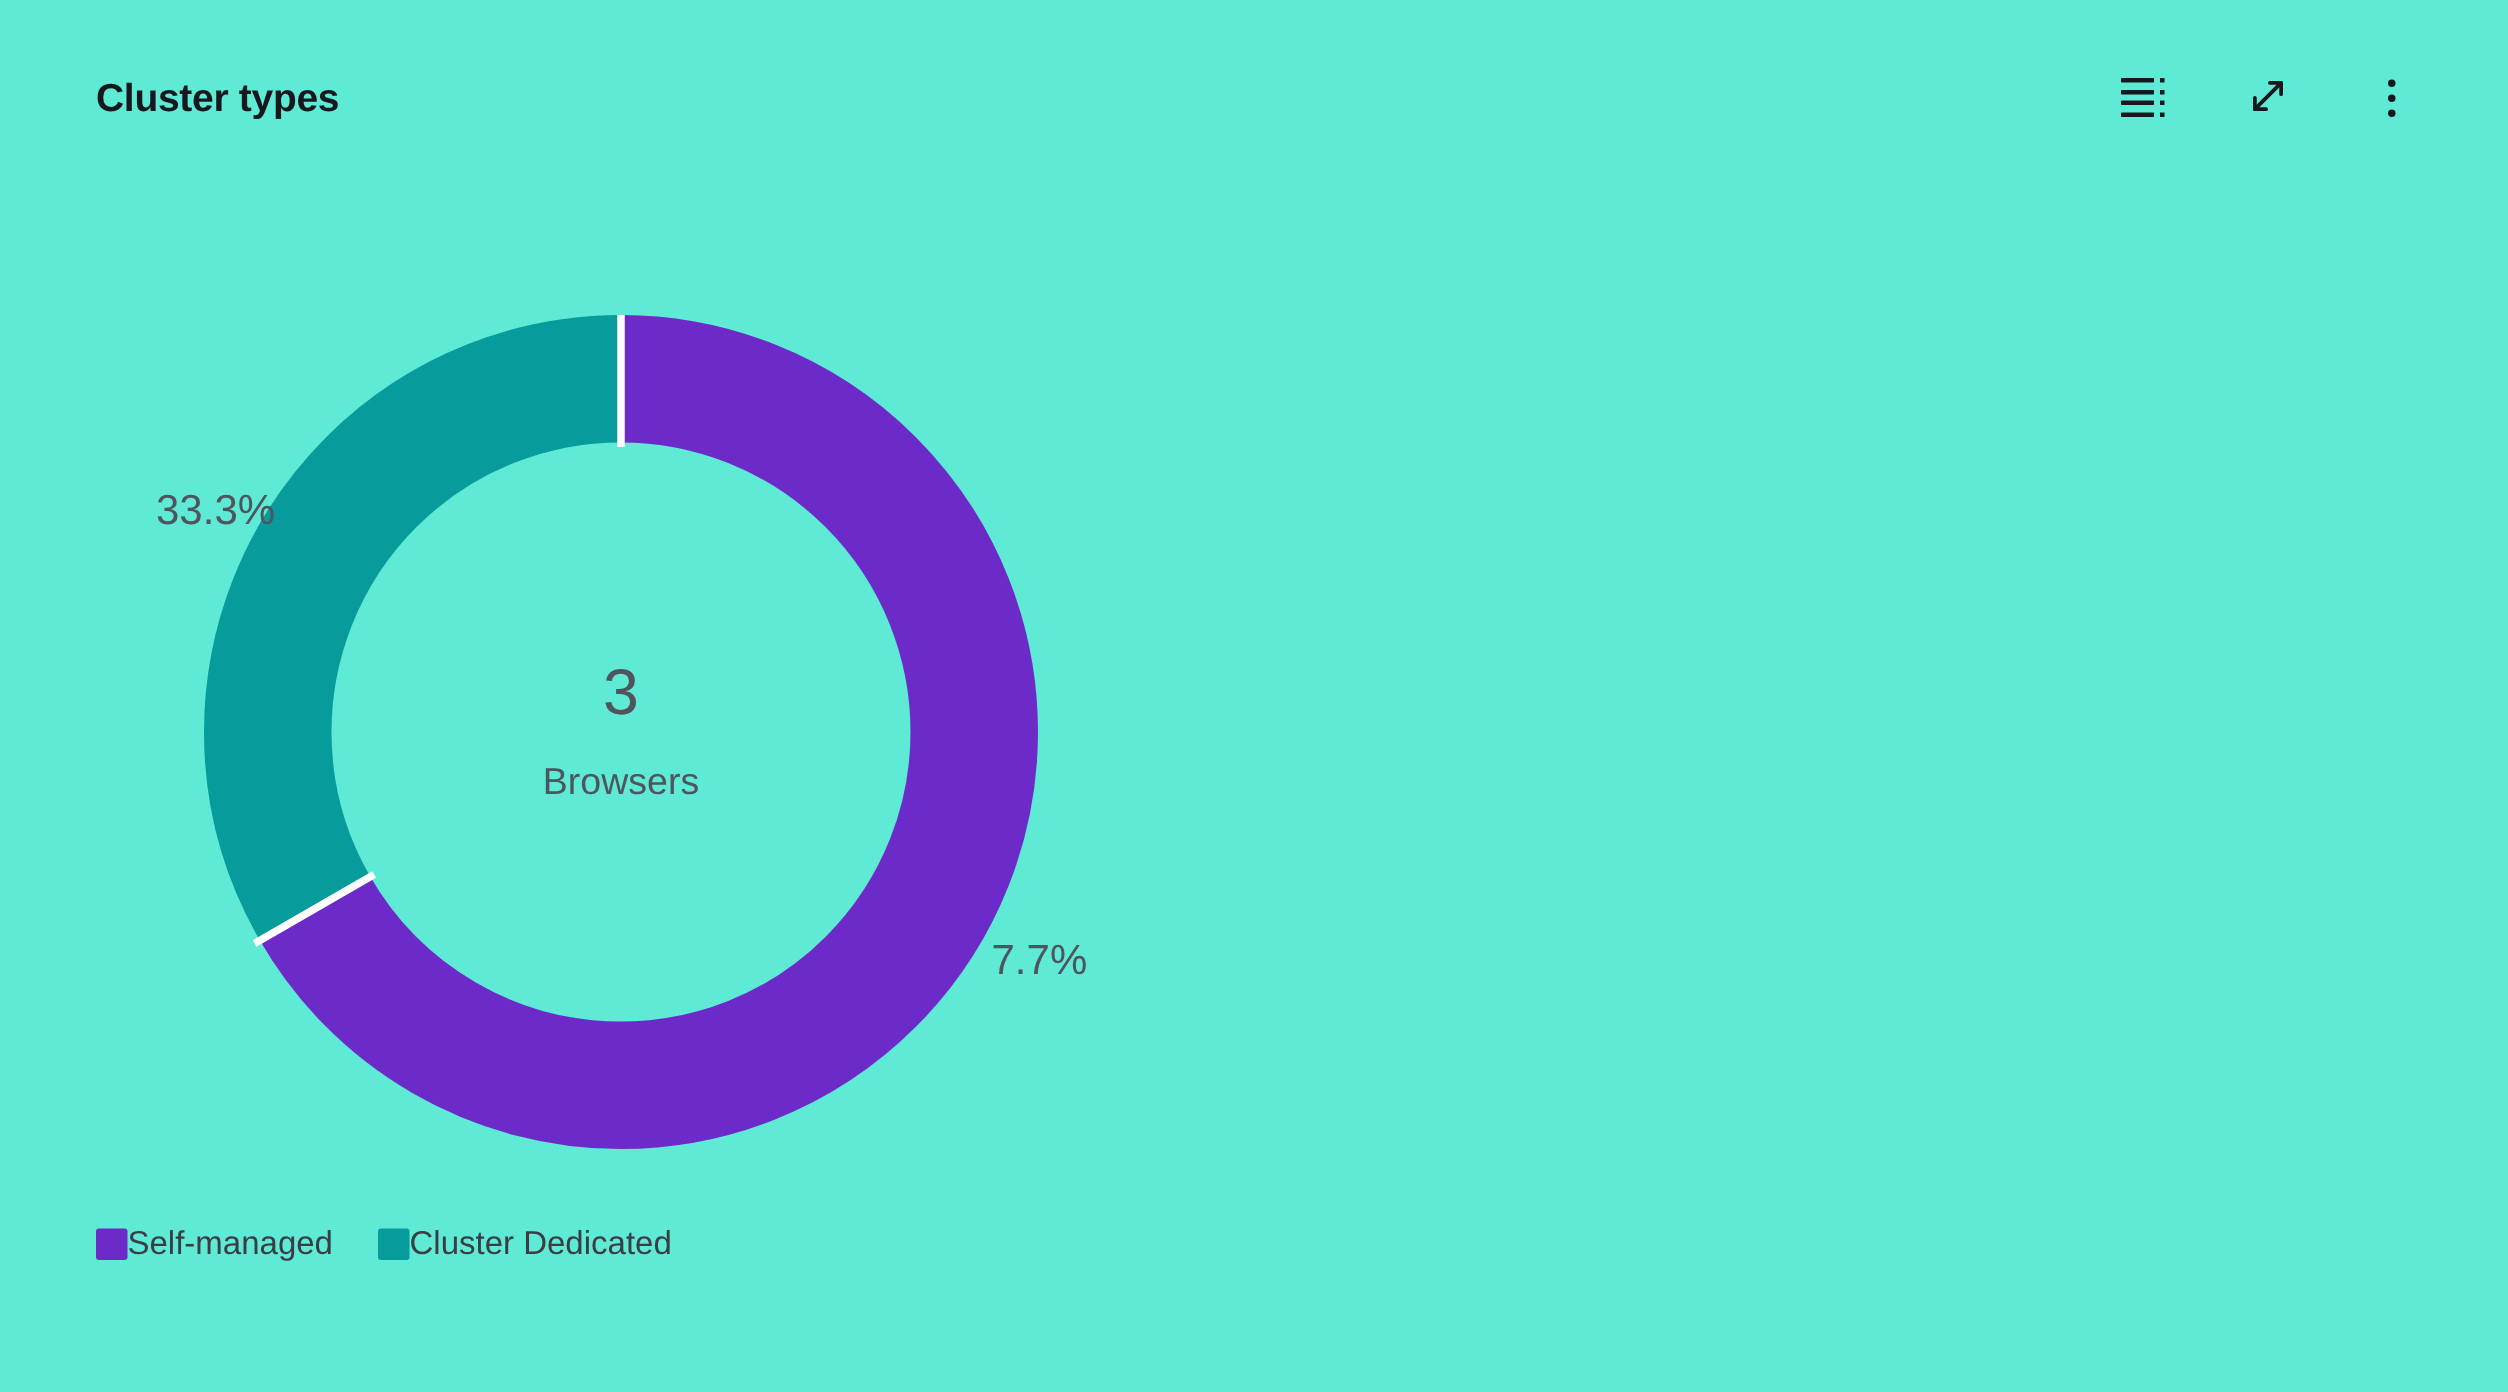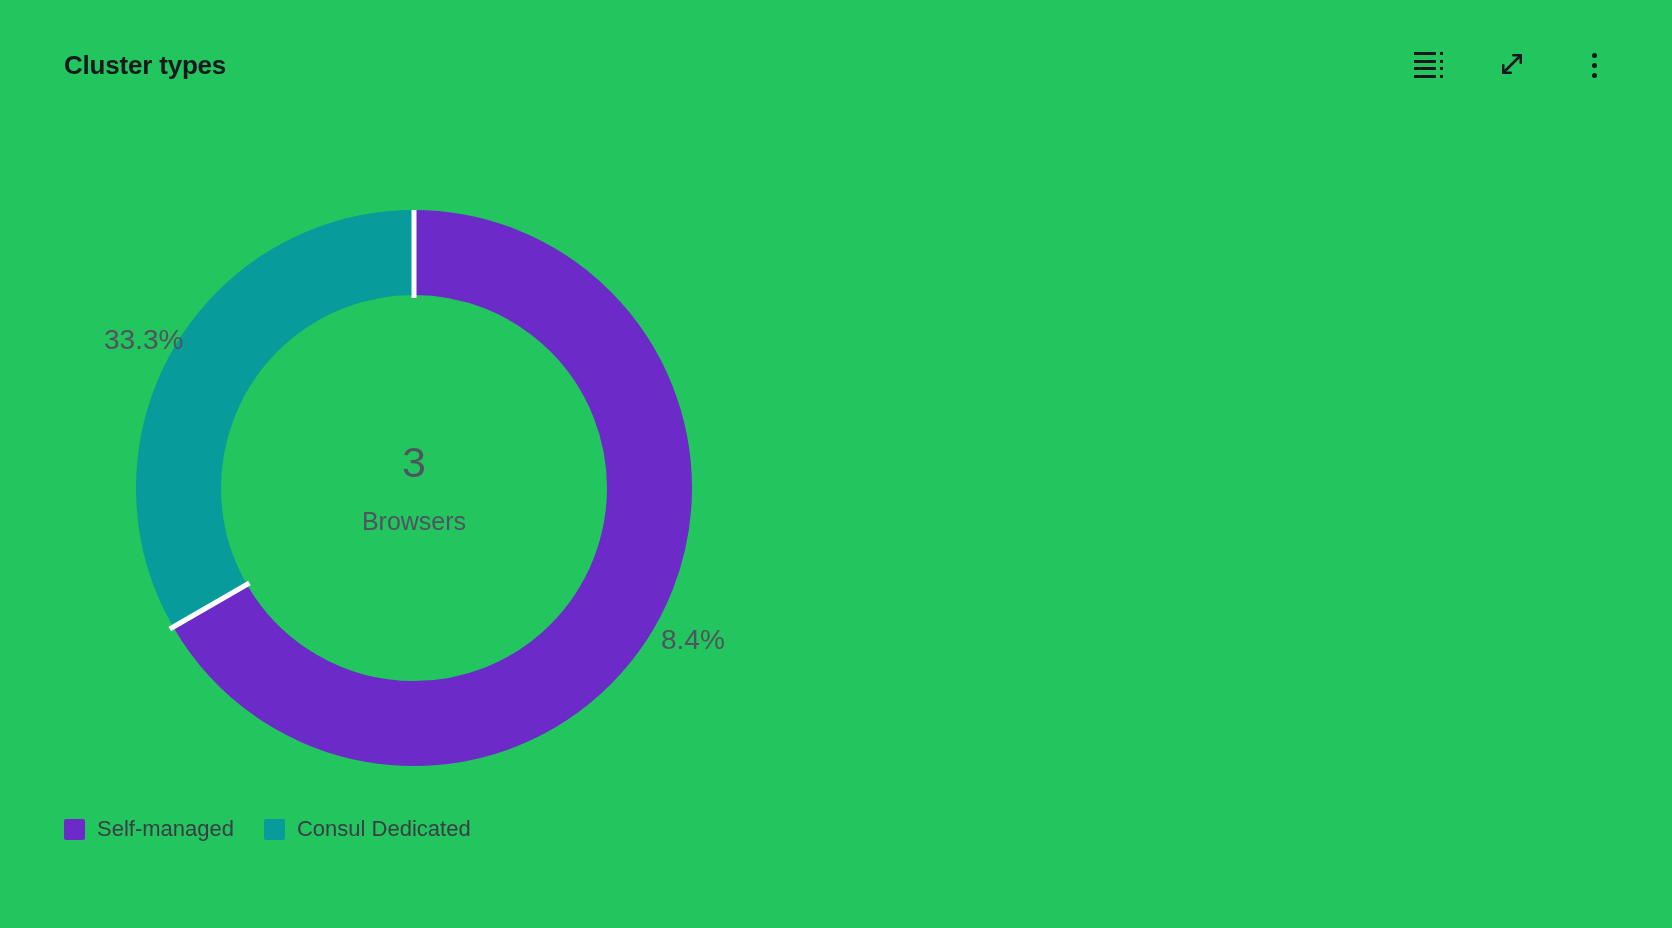--- a/index.html
+++ b/index.html
@@ -9,21 +9,21 @@
     height: 928px;
     background: #ffffff;
     font-family: "Liberation Sans", sans-serif;
     overflow: hidden;
   }
 
   .card {
     position: relative;
     width: 1672px;
     height: 928px;
-    background: #22c55e;
+    background: #5eead4;
   }
 
   
   .card-header {
     position: absolute;
     top: 0;
     left: 0;
     width: 1672px;
     height: 130px;
     display: flex;
@@ -157,21 +157,20 @@
     position: absolute;
     left: 64px;
     bottom: 86px;
     display: flex;
     align-items: center;
     gap: 30px;
   }
   .legend-item {
     display: flex;
     align-items: center;
-    gap: 12px;
     cursor: pointer;
   }
   .legend-swatch {
     width: 21px;
     height: 21px;
     border-radius: 2px;
     flex: none;
   }
   .legend-label {
     font-size: 22px;
@@ -248,30 +247,30 @@
       </svg>
 
       <div class="center-label">
         <div class="center-value">3</div>
         <div class="center-caption">Browsers</div>
       </div>
     </div>
 
     <div class="slice-label teal">33.3%</div>
 
-    <div class="slice-label purple">8.4%</div>
+    <div class="slice-label purple">7.7%</div>
   </div>
 
   <div class="legend">
 
     <div class="legend-item">
       <span class="legend-swatch" style="background:#6C2BC9"></span>
       <span class="legend-label">Self-managed</span>
     </div>
 
     <div class="legend-item">
       <span class="legend-swatch" style="background:#089B9B"></span>
-      <span class="legend-label">Consul Dedicated</span>
+      <span class="legend-label">Cluster Dedicated</span>
     </div>
 
   </div>
 
 </div>
 
 </body></html>

